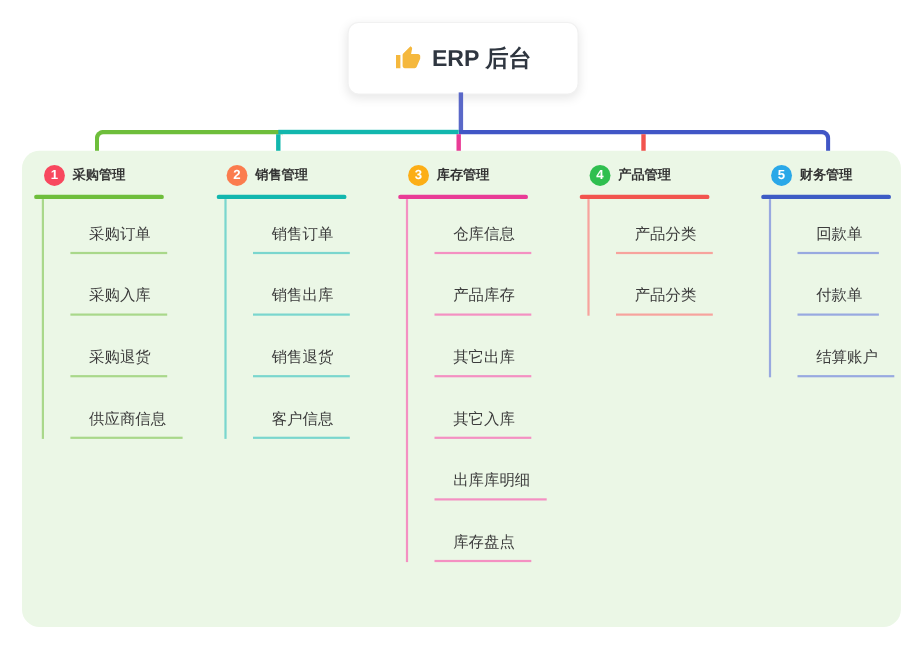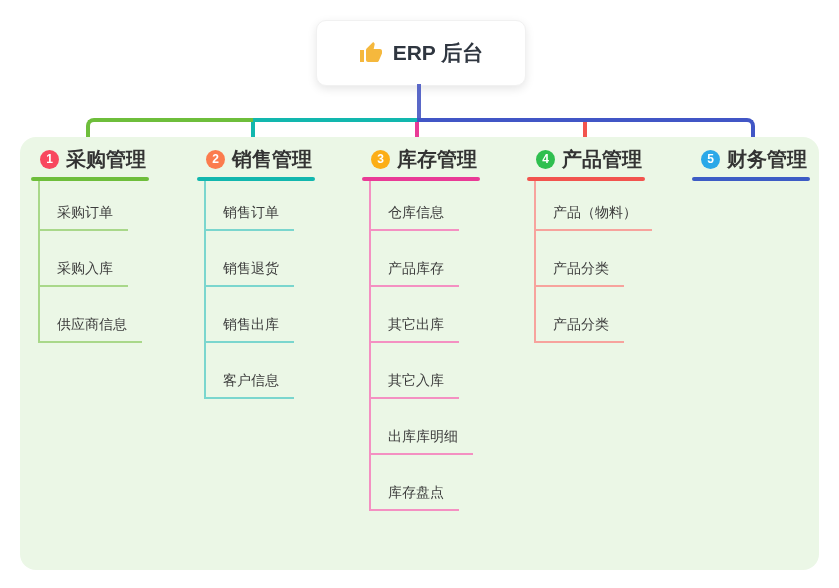--- a/index.html
+++ b/index.html
@@ -33,28 +33,28 @@
   }
 
   
   .branch{position:absolute;top:146px;width:160px;}
   .branch-header{display:flex;align-items:center;gap:7px;padding-left:10px;height:26px;cursor:default;}
   .badge{
     width:19px;height:19px;border-radius:50%;flex:0 0 auto;
     color:#ffffff;font-size:12px;font-weight:700;line-height:19px;text-align:center;
     background:var(--badge);
   }
-  .branch-title{font-size:20px;font-weight:600;color:#333333;white-space:nowrap;}
+  .branch-title{font-size:12px;font-weight:600;color:#333333;white-space:nowrap;}
   .branch-underline{margin-top:5px;margin-left:1px;width:118px;height:4px;border-radius:2px;background:var(--line);}
   .children{margin-left:8px;border-left:2px solid var(--child-line);width:max-content;}
   .child{
     width:max-content;
     padding:29px 15px 7px 17px;
     border-bottom:2px solid var(--child-line);
-    font-size:14px;color:#3c3c3c;white-space:nowrap;cursor:default;
+    font-size:14px;color:#3c3c3c;white-space:nowrap;cursor:default;margin-left:24px;
   }
   .child:first-child{padding-top:23px;}
 </style>
 </head>
 <body>
 
 <div class="stage">
 
   <div class="root-card">
     <svg class="thumb-icon" viewBox="0 0 24 24" aria-hidden="true">
@@ -82,44 +82,47 @@
     <div class="branch-underline"></div>
     <div class="children">
   <div class="child">
     <span>采购订单</span>
   </div>
 
   <div class="child">
     <span>采购入库</span>
   </div>
 
+  <div class="child">
+    <span>采购退货</span>
+  </div>
 
   <div class="child">
     <span>供应商信息</span>
   </div>
 </div>
   </div>
 
   <div class="branch" style="left: 196px; --badge: #fb7c4e; --line: #12b7ae; --child-line: #7ad6ce;">
     <div class="branch-header">
       <span class="badge">2</span>
       <span class="branch-title">销售管理</span>
     </div>
     <div class="branch-underline"></div>
     <div class="children">
   <div class="child">
     <span>销售订单</span>
   </div>
 
   <div class="child">
+    <span>销售出库</span>
+  </div>
+
+  <div class="child">
     <span>销售退货</span>
-  </div>
-
-  <div class="child">
-    <span>销售出库</span>
   </div>
 
   <div class="child">
     <span>客户信息</span>
   </div>
 </div>
   </div>
 
   <div class="branch" style="left: 361px; --badge: #fcae16; --line: #e93b96; --child-line: #f490c2;">
     <div class="branch-header">
@@ -155,35 +158,45 @@
 </div>
   </div>
 
   <div class="branch" style="left: 526px; --badge: #2fbf4f; --line: #f2544e; --child-line: #f7a39d;">
     <div class="branch-header">
       <span class="badge">4</span>
       <span class="branch-title">产品管理</span>
     </div>
     <div class="branch-underline"></div>
     <div class="children">
-  <div class="child">
-    <span>产品（物料）</span>
-  </div>
 
   <div class="child">
     <span>产品分类</span>
   </div>
 
   <div class="child">
     <span>产品分类</span>
   </div>
 </div>
   </div>
 
   <div class="branch" style="left: 691px; --badge: #2aa8e8; --line: #3d5cc5; --child-line: #98a9e0;">
     <div class="branch-header">
       <span class="badge">5</span>
       <span class="branch-title">财务管理</span>
     </div>
     <div class="branch-underline"></div>
+    <div class="children">
+  <div class="child">
+    <span>回款单</span>
+  </div>
+
+  <div class="child">
+    <span>付款单</span>
+  </div>
+
+  <div class="child">
+    <span>结算账户</span>
+  </div>
+</div>
   </div>
 </div>
 </div>
 
 </body></html>

